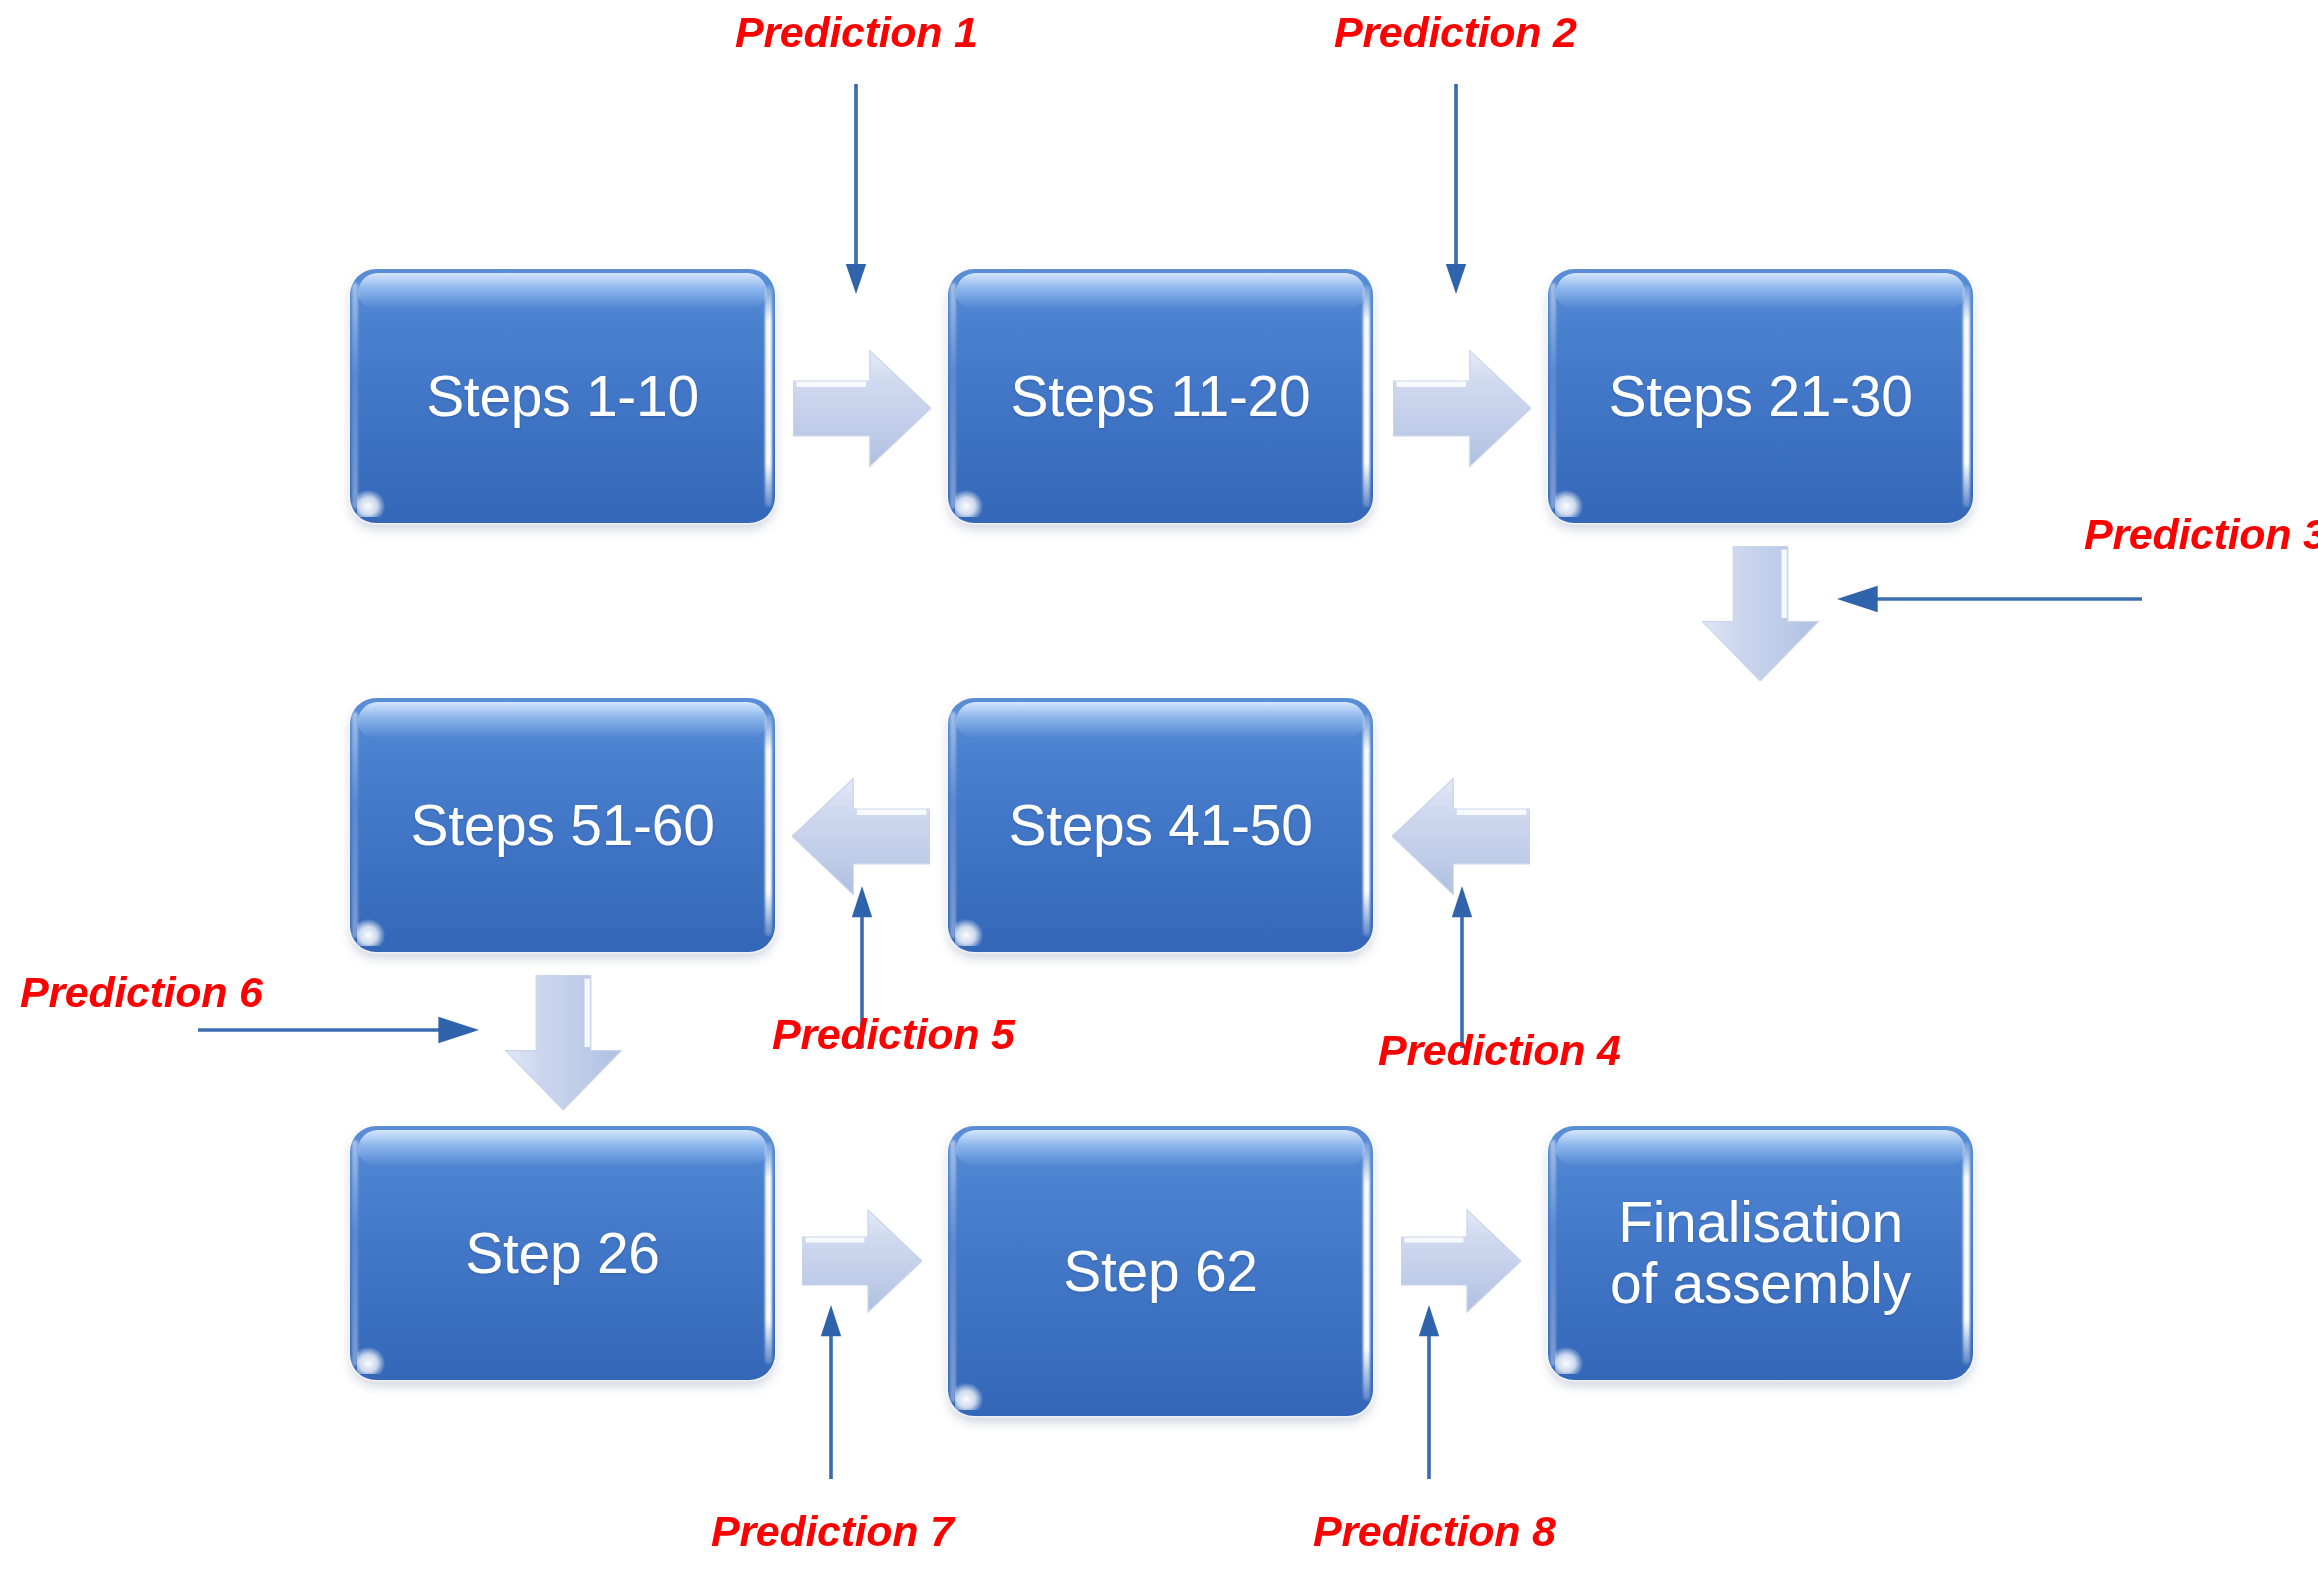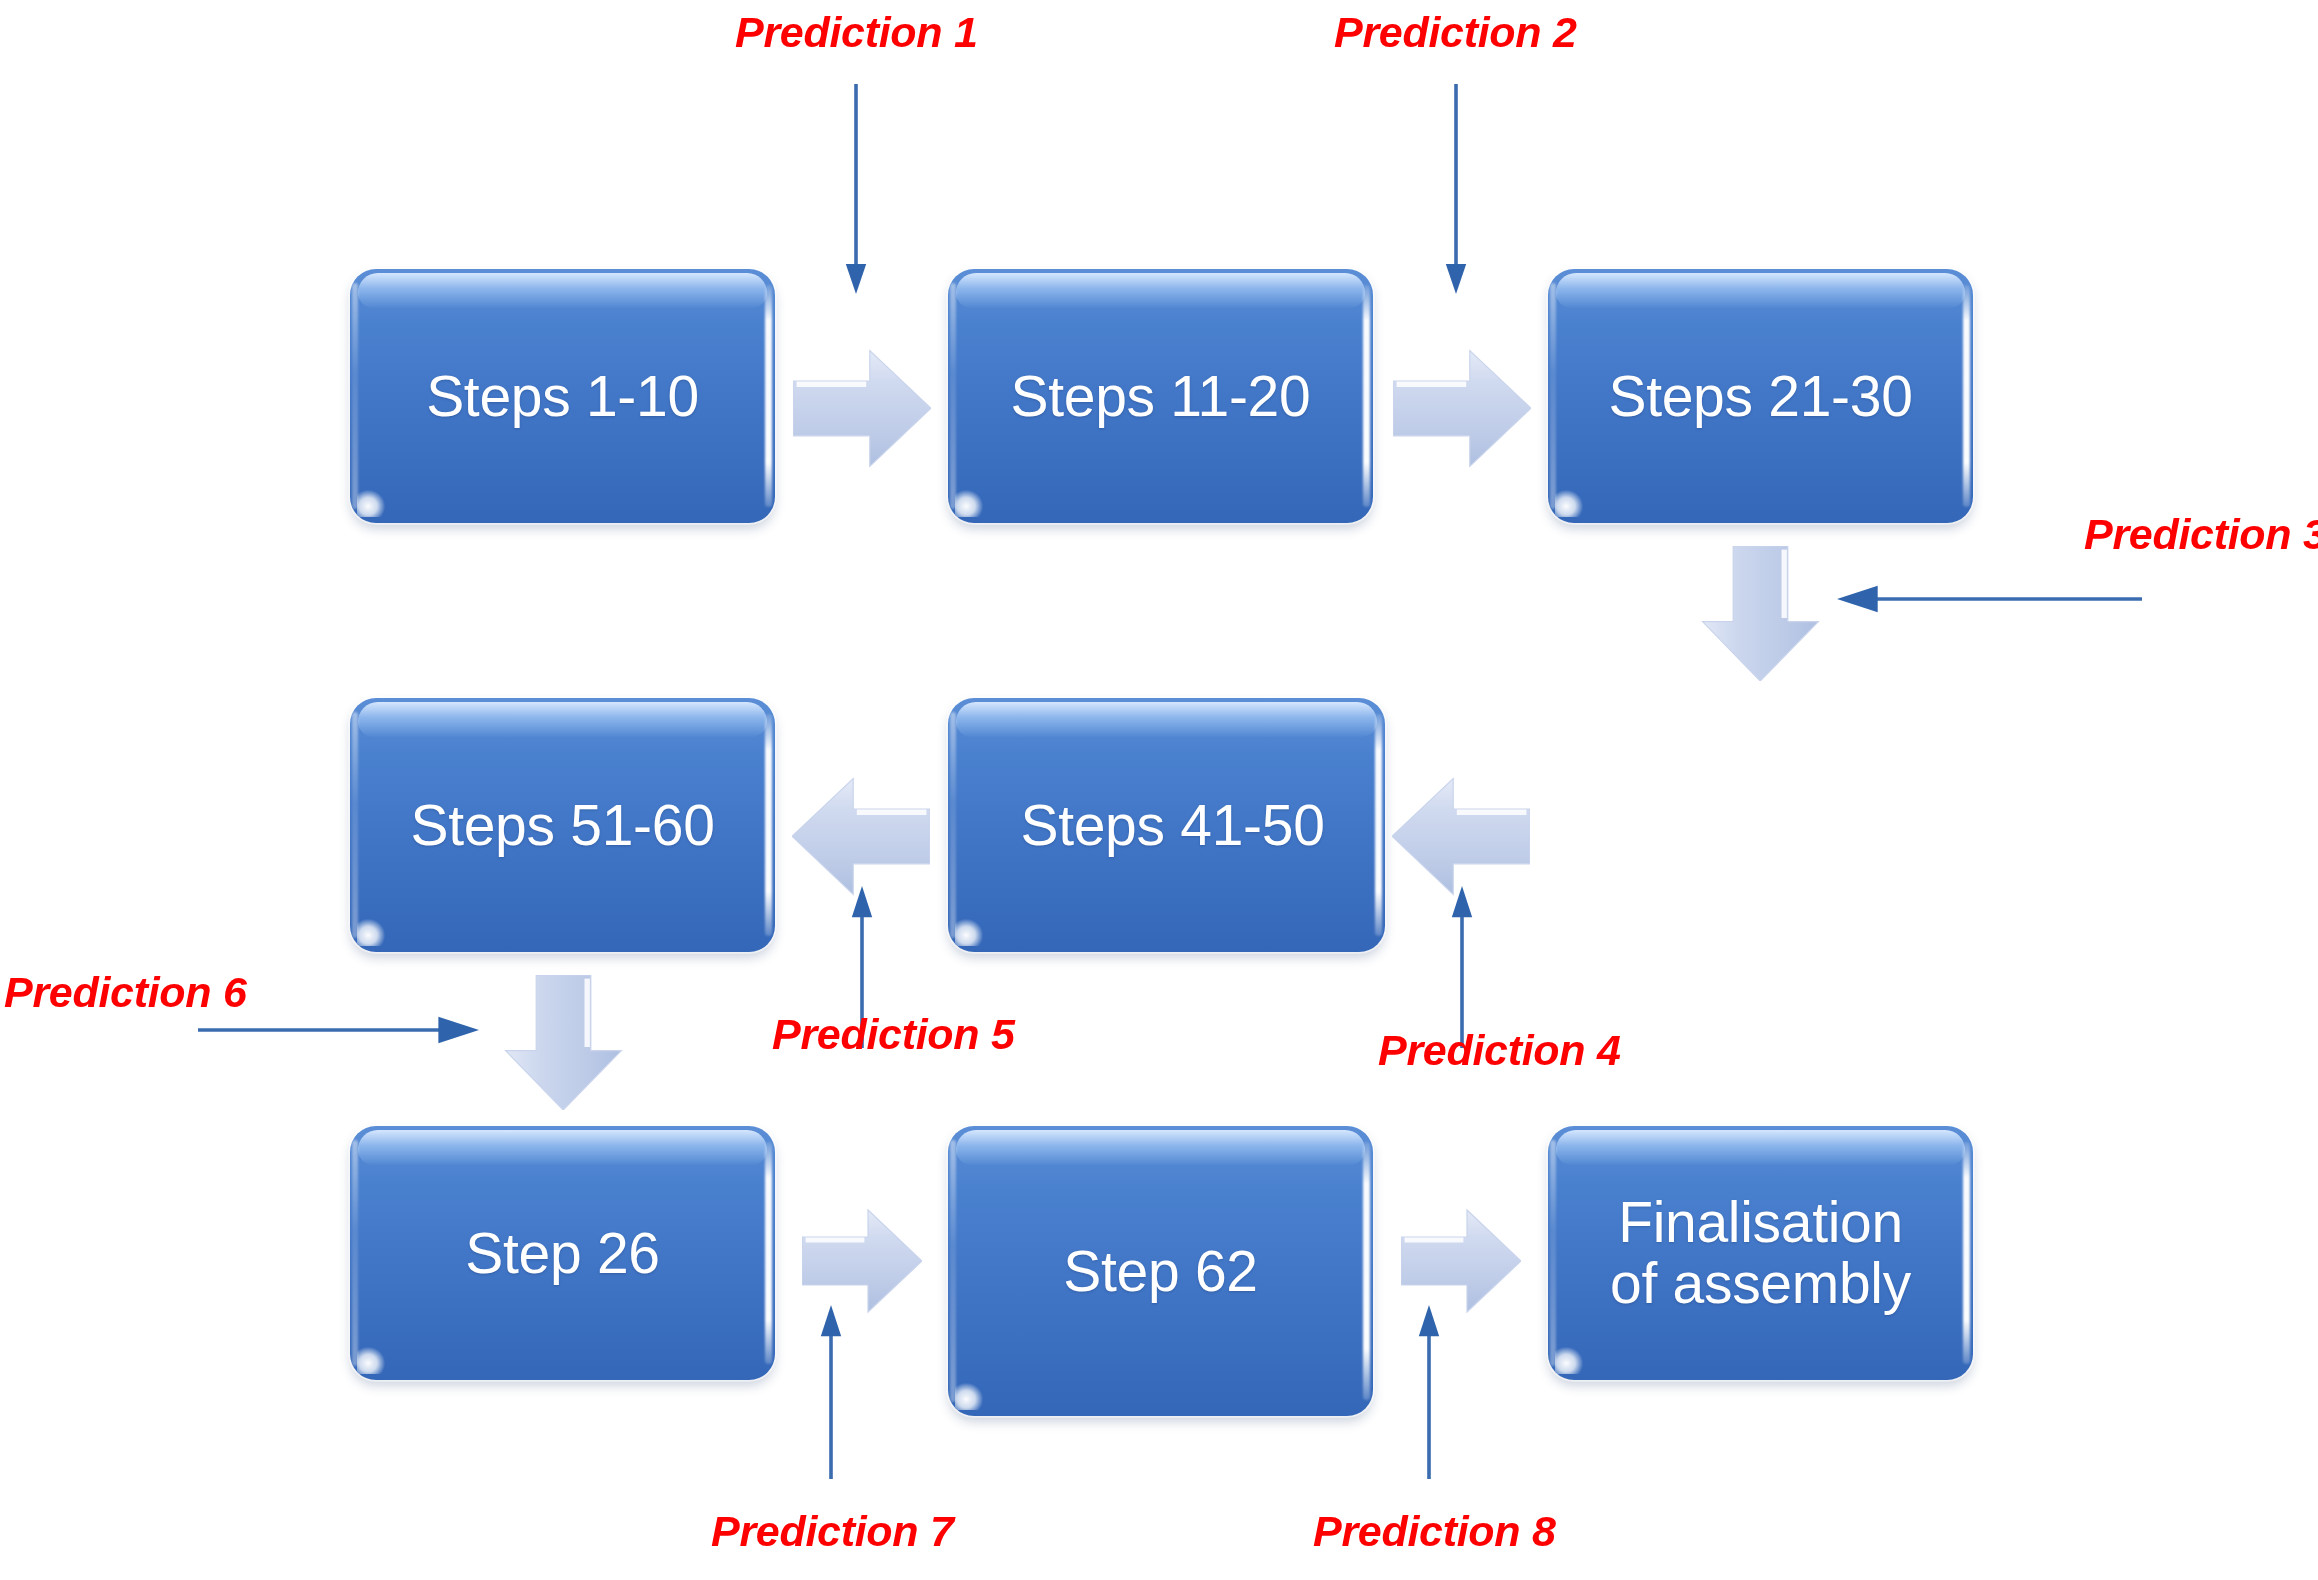--- a/index.html
+++ b/index.html
@@ -120,21 +120,21 @@
     <span class="glint"></span>
     <span class="lbl">Steps 21-30</span>
   </div>
 
   <div class="box" style="left:350px;  top:698px; width:425px; height:254px;">
     <span class="lft"></span>
     <span class="glint"></span>
     <span class="lbl">Steps 51-60</span>
   </div>
 
-  <div class="box" style="left:948px; top:698px; width:425px; height:254px;padding-left:12px;">
+  <div class="box" style="left:948px; top:698px; width:425px; height:254px;">
     <span class="lft"></span>
     <span class="glint"></span>
     <span class="lbl">Steps 41-50</span>
   </div>
 
 
   <div class="box" style="left:350px;  top:1126px; width:425px; height:254px;">
     <span class="lft"></span>
     <span class="glint"></span>
     <span class="lbl">Step 26</span>
@@ -285,20 +285,20 @@
   <div class="plabel" style="left:735px; top:10.8px;">Prediction 1</div>
 
   <div class="plabel" style="left:1334px; top:10.8px;">Prediction 2</div>
 
   <div class="plabel" style="left:2084px; top:513px;">Prediction 3</div>
 
   <div class="plabel" style="left:1378px; top:1029px;">Prediction 4</div>
 
   <div class="plabel" style="left:772px; top:1013px;">Prediction 5</div>
 
-  <div class="plabel" style="left:4px; top:971px;">Prediction 6</div>
+  <div class="plabel" style="left:20px; top:971px;">Prediction 6</div>
 
   <div class="plabel" style="left:711px; top:1510px;">Prediction 7</div>
 
   <div class="plabel" style="left:1313px; top:1510px;">Prediction 8</div>
 
 </div>
 
 
 </body></html>

